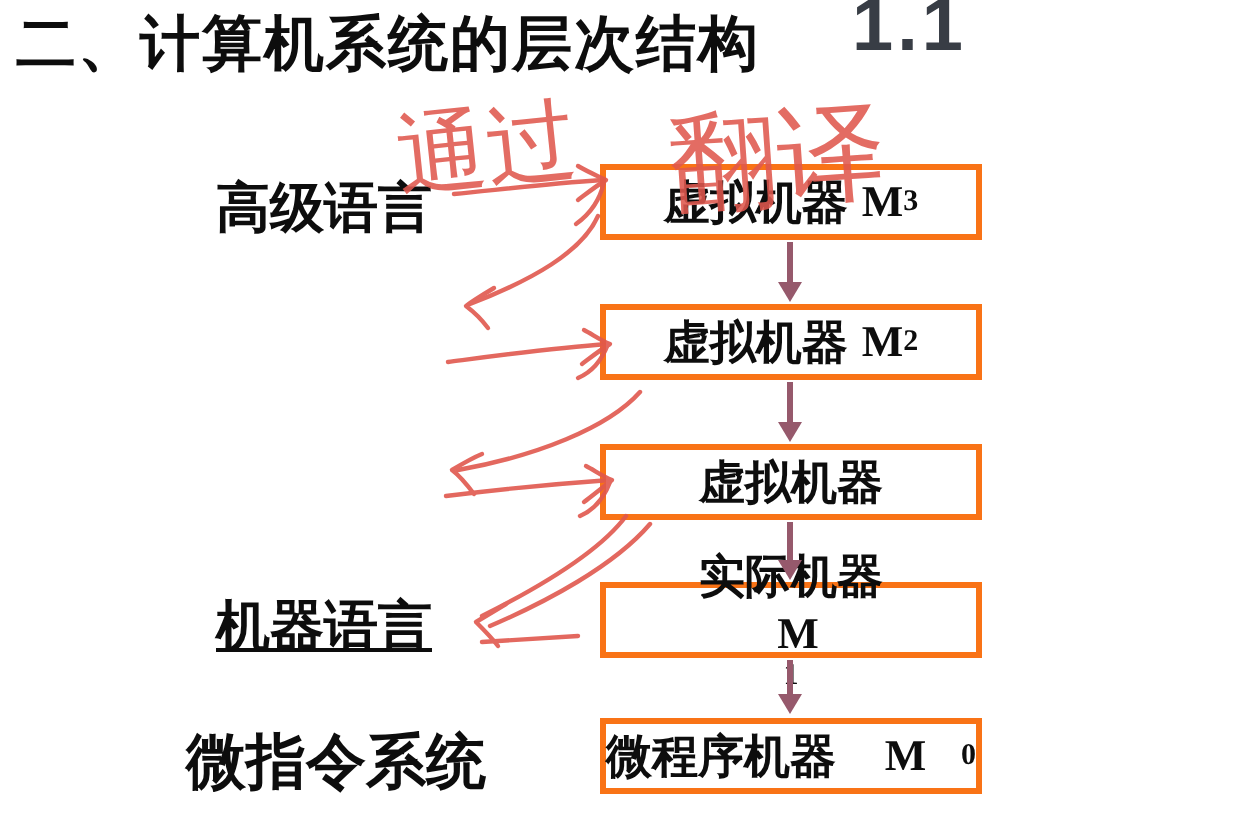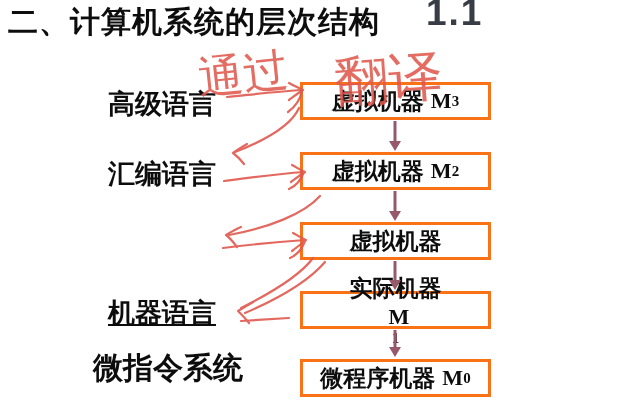--- a/index.html
+++ b/index.html
@@ -39,23 +39,22 @@
 </style>
 </head>
 <body>
 
 <div class="stage">
 
   <div class="title">二、计算机系统的层次结构</div>
   <div class="page-num">1.1</div>
 
   <div class="lvl-label" style="left:108px;top:86px;">高级语言</div>
-  <div class="lvl-label" style="left:108px;top:156px;">汇编语言</div>
   <div class="lvl-label" style="left:108px;top:295px;text-decoration:underline;">机器语言</div>
-  <div class="lvl-label wide" style="left:93px;top:348px;">微指令系统</div>
+  <div class="lvl-label wide" style="left:93px;top:361px;">微指令系统</div>
 
   <div class="mbox" style="top:82px;">
     <span>虚拟机器</span>
       <span class="m">M</span>
       <sub>3</sub>
   </div>
   <div class="mbox" style="top:152px;">
     <span>虚拟机器</span>
       <span class="m">M</span>
       <sub>2</sub>
@@ -63,21 +62,21 @@
   <div class="mbox" style="top:222px;">
     <span>虚拟机器</span>
       <span class="m" style="margin-left:0;"></span>
       <sub></sub>
   </div>
   <div class="mbox" style="top:291px;flex-direction:column;">
     <span>实际机器</span>
       <span class="m">M</span>
       <sub>1</sub>
   </div>
-  <div class="mbox" style="top:359px;">
+  <div class="mbox" style="top:359px;justify-content:space-between;">
     <span>微程序机器</span>
       <span class="m">M</span>
       <sub>0</sub>
   </div>
 
   <svg class="overlay" viewBox="0 0 627 409">
 
     <g stroke="#96596c" fill="#96596c">
       <path d="M395,121 L395,142" stroke-width="3" fill="none"></path>
       <polygon points="389,141 401,141 395,151" stroke="none"></polygon>

